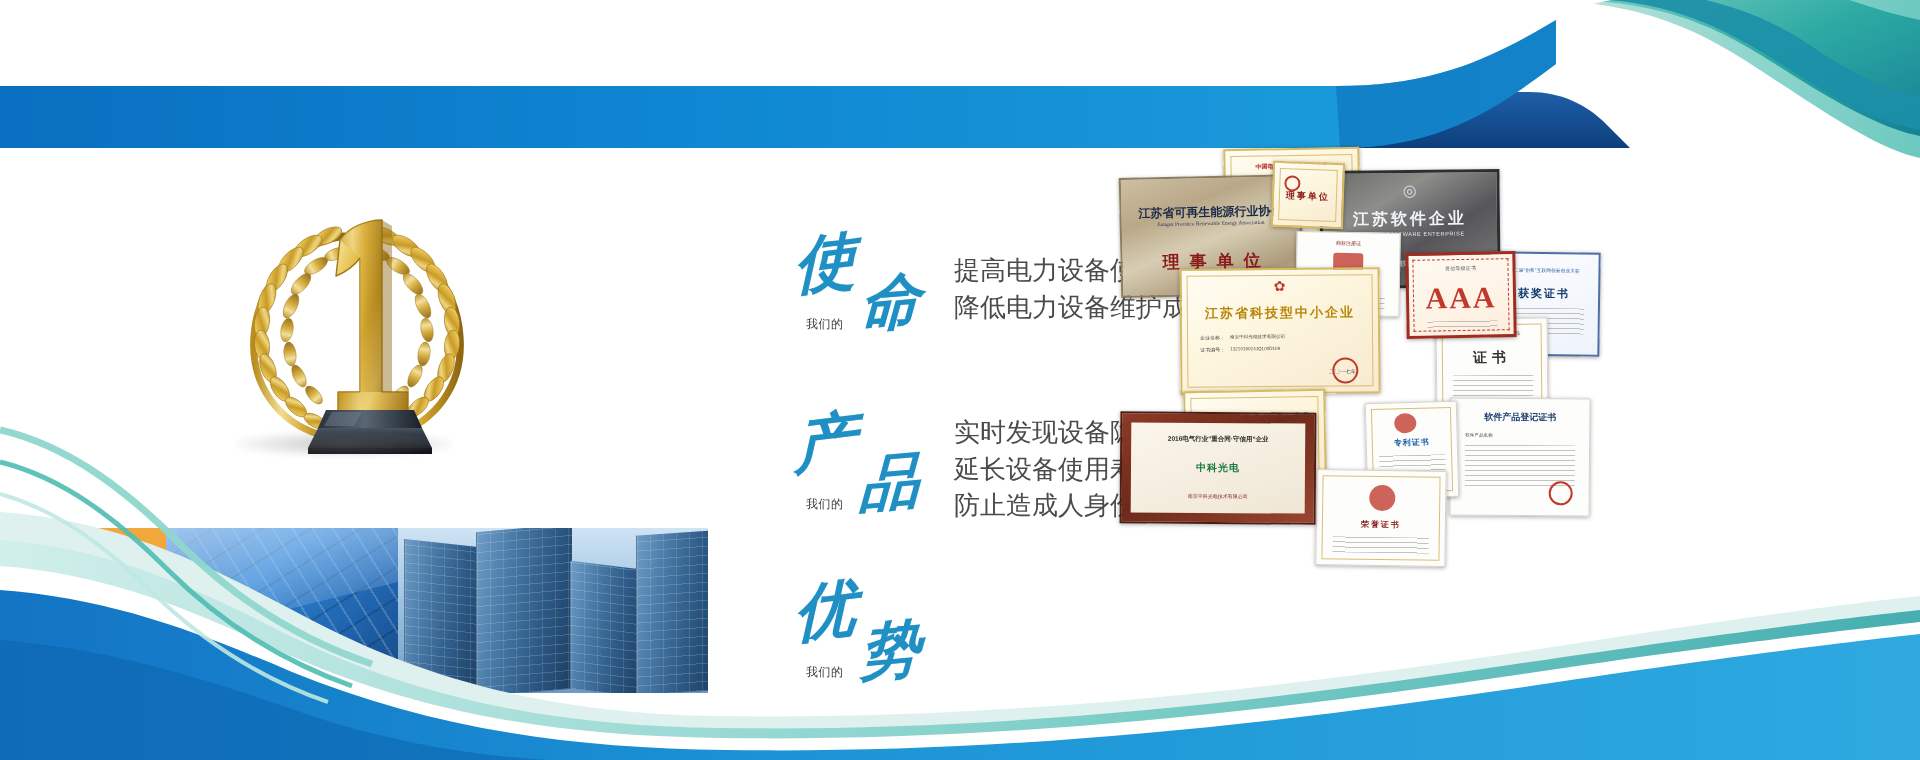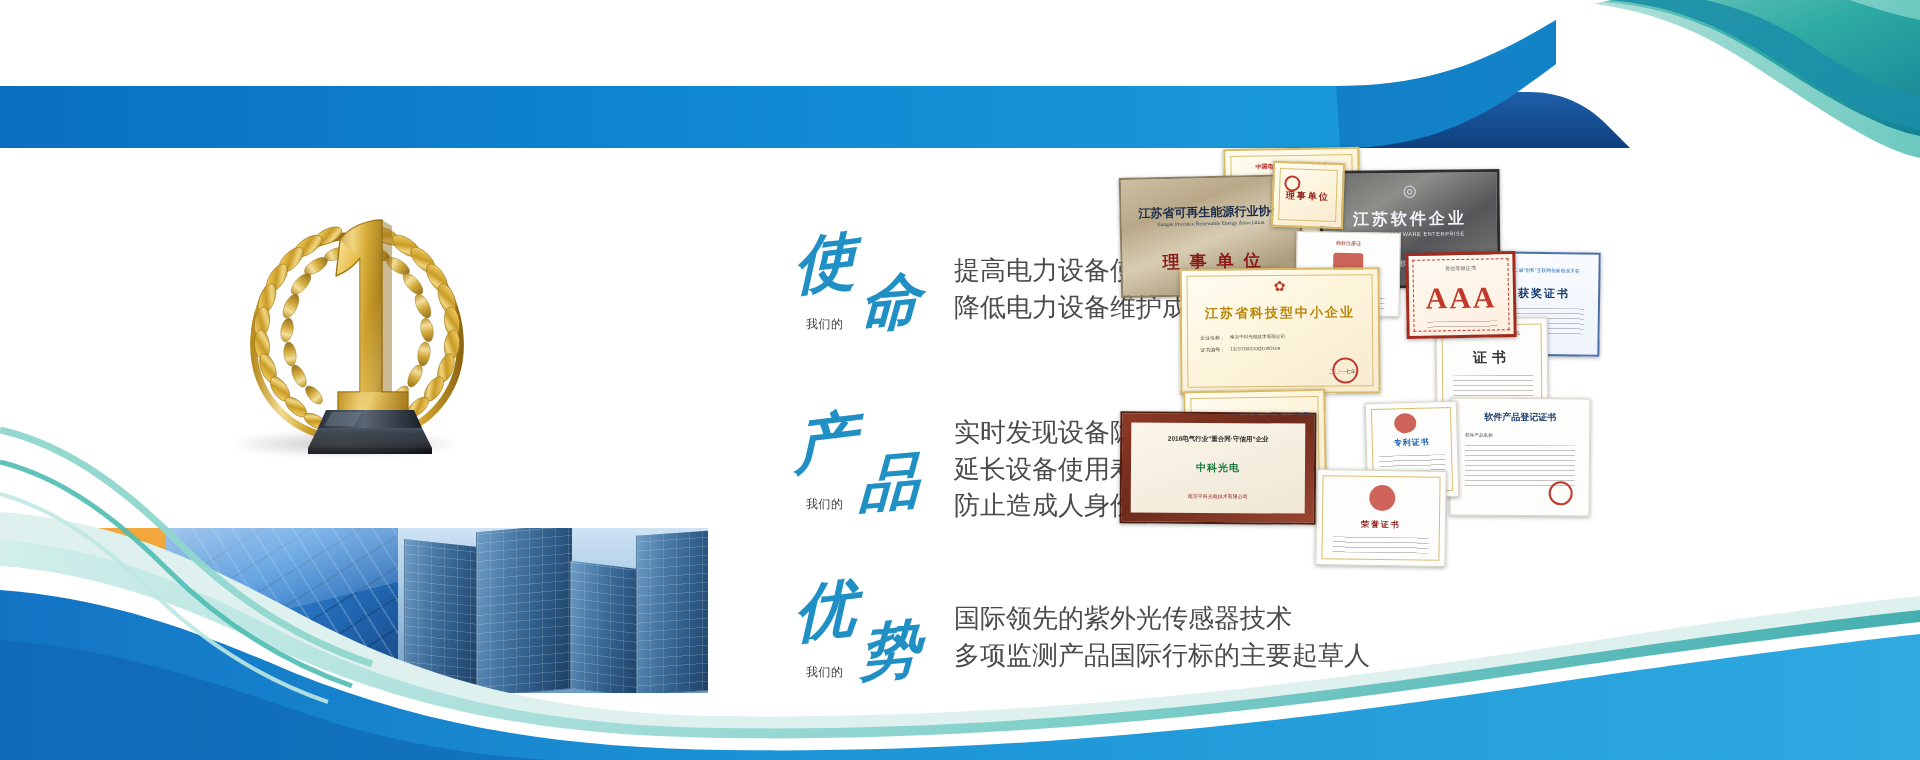--- a/index.html
+++ b/index.html
@@ -275,24 +275,20 @@
         <div class="vline">防止造成人身伤害</div>
       </div>
     </div>
 
     <div class="vblock b3">
       <div class="calli">
         <span class="c-big c-a">优</span>
         <span class="c-big c-b">势</span>
         <span class="c-small">我们的</span>
       </div>
-      <div class="vlines">
-        <div class="vline">国际领先的紫外光传感器技术</div>
-        <div class="vline">多项监测产品国际行标的主要起草人</div>
-      </div>
     </div>
   </div>
 
   <div class="photo-strip">
     <div class="ph ph-orange"></div>
     <div class="ph ph-solar"></div>
     <div class="ph ph-city">
       <div class="sky"></div>
       <div class="twr" style="left:6px;  width:74px;  height:150px; transform: skewY(6deg);"></div>
       <div class="twr" style="left:78px; width:96px;  height:165px; transform: skewY(-5deg);"></div>

